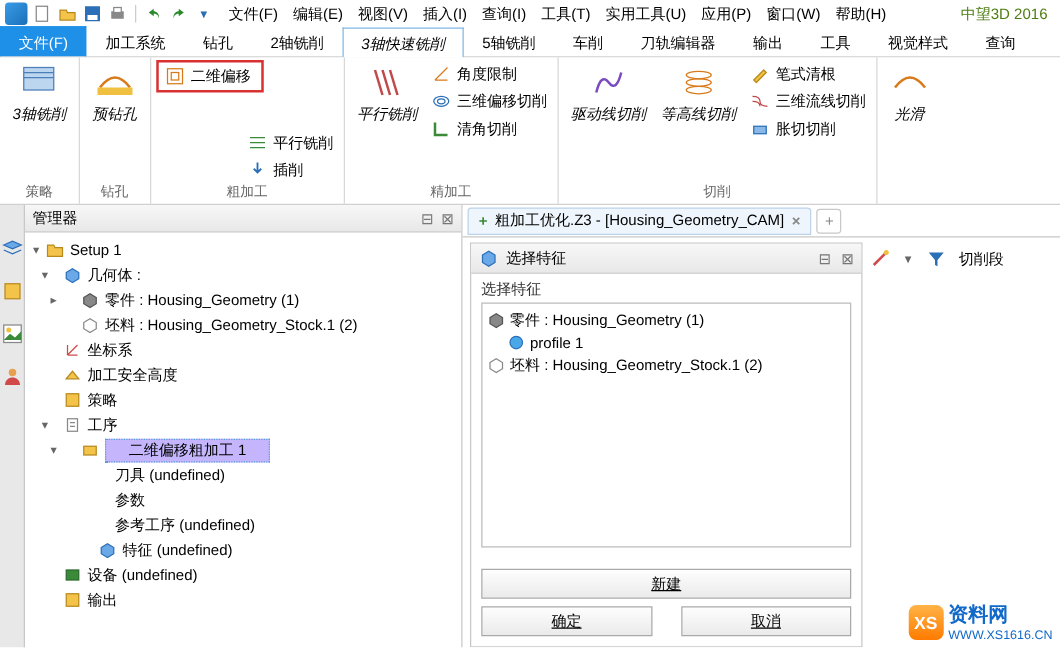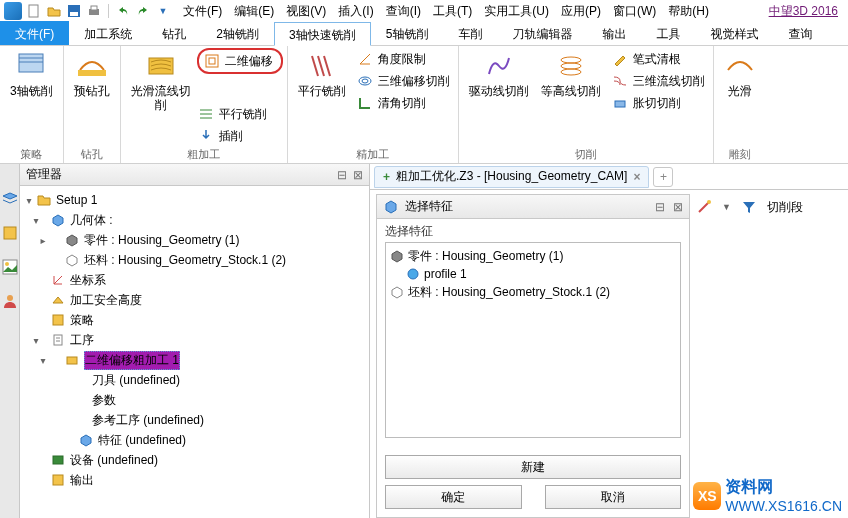--- a/index.html
+++ b/index.html
@@ -4,69 +4,69 @@
 <style>
 *{box-sizing:border-box;margin:0;padding:0;font-family:"Microsoft YaHei",SimSun,Arial,sans-serif;font-size:12px;}
 body{width:848px;height:518px;background:#fff;overflow:hidden;position:relative;}
 .menubar{height:22px;background:#fff;display:flex;align-items:center;padding:0 4px;gap:0;}
 .menubar .logo{width:18px;height:18px;background:linear-gradient(135deg,#3a9ce8,#1a6fb8);border-radius:3px;margin-right:4px;}
 .qat{display:flex;align-items:center;gap:4px;margin-right:6px;}
 .qat-btn{width:16px;height:16px;display:flex;align-items:center;justify-content:center;}
 .qat .sep{width:1px;height:14px;background:#ccc;margin:0 2px;}
 .menus{display:flex;align-items:center;}
 .menu-item{padding:0 6px;height:22px;line-height:22px;cursor:default;}
-.brand{margin-left:auto;padding-right:6px;color:#701a75;text-decoration:underline;}
+.brand{margin-left:auto;padding-right:6px;color:#4d7c0f;}
 .tabstrip{height:24px;background:#fff;display:flex;align-items:flex-end;border-bottom:1px solid #d0d0d0;}
 .tab{padding:0 14px;height:24px;line-height:24px;border:1px solid transparent;border-bottom:none;cursor:default;}
 .tab.active-file{background:#1e90e8;color:#fff;border-color:#1e90e8;}
-.tab.active-ctx{border:1px solid #7fb8e8;border-bottom:1px solid #fff;background:#fff;margin-bottom:-1px;}
+.tab.active-ctx{border:1px solid #7fb8e8;border-bottom:1px solid #fff;background:#fff;margin-bottom:-1px;font-style:italic;}
 .ribbon{height:118px;border-bottom:1px solid #d0d0d0;display:flex;background:#fff;}
 .rgroup{display:flex;flex-direction:column;border-right:1px solid #d8d8d8;padding:2px 4px 0;}
 .rgroup .body{flex:1;display:flex;align-items:flex-start;}
 .rgroup .label{text-align:center;font-size:11px;color:#666;height:16px;line-height:14px;}
 .bigbtn{display:flex;flex-direction:column;align-items:center;justify-content:flex-start;padding:2px 6px;gap:2px;cursor:default;}
 .bigbtn .ico{width:32px;height:32px;display:flex;align-items:center;justify-content:center;}
-.bigbtn .txt{text-align:center;line-height:14px;max-width:60px;}
+.bigbtn .txt{text-align:left;line-height:14px;max-width:60px;font-style:italic;}
 .smallrow{display:flex;align-items:center;gap:4px;padding:1px 4px;cursor:default;height:22px;}
 .smallrow .ico{width:18px;height:18px;display:flex;align-items:center;justify-content:center;}
 .stackcol{display:flex;flex-direction:column;}
 .highlight{border:2px solid #d93030;padding:0 4px 0 0;}
 .content{display:flex;height:calc(518px - 22px - 24px - 118px);}
 .leftdock{width:20px;background:#e8e8e8;border-right:1px solid #c8c8c8;display:flex;flex-direction:column;align-items:center;padding-top:26px;gap:16px;}
 .leftdock .dockico{width:18px;height:18px;}
 .manager{width:350px;border-right:1px solid #c8c8c8;display:flex;flex-direction:column;}
 .panel-title{height:22px;background:linear-gradient(#f7f7f7,#e8e8e8);border-bottom:1px solid #c8c8c8;display:flex;align-items:center;padding:0 6px;gap:6px;}
 .panel-title .ctrls{margin-left:auto;display:flex;gap:6px;color:#777;}
 .tree{flex:1;overflow:auto;padding:4px 2px;}
 .trow{display:flex;align-items:center;height:20px;white-space:nowrap;cursor:default;}
 .trow .tw{display:inline-block;text-align:center;color:#666;font-size:10px;cursor:default;}
 .trow .ico{width:16px;height:16px;margin-right:4px;display:inline-flex;align-items:center;justify-content:center;}
-.trow.sel .lbl{background:#a21caf;border:1px dotted #5a9ed8;padding:0 0;}
+.trow.sel .lbl{background:#c4b5fd;border:1px dotted #5a9ed8;padding:0 18px;}
 .rightarea{flex:1;display:flex;flex-direction:column;overflow:hidden;}
 .doc-tabs{height:26px;display:flex;align-items:center;border-bottom:1px solid #c8c8c8;padding-left:4px;gap:4px;}
 .doc-tab{display:flex;align-items:center;gap:6px;padding:0 8px;height:22px;border:1px solid #bcd3ea;background:#eef5fc;border-radius:3px 3px 0 0;}
 .doc-tab .x{color:#888;font-weight:bold;}
 .addtab{width:20px;height:20px;border:1px solid #c8c8c8;display:flex;align-items:center;justify-content:center;color:#888;border-radius:3px;}
 .workarea{flex:1;display:flex;overflow:hidden;}
 .dialog{width:314px;margin:4px 0 0 6px;display:flex;flex-direction:column;border:1px solid #c8c8c8;background:#fff;}
 .dlg-title{height:24px;background:linear-gradient(#f7f7f7,#e8e8e8);display:flex;align-items:center;padding:0 6px;gap:6px;border-bottom:1px solid #c8c8c8;}
 .dlg-title .ctrls{margin-left:auto;display:flex;gap:8px;color:#777;}
 .fieldset-lbl{padding:4px 8px 2px;color:#333;}
 .featbox{margin:0 8px;border:1px solid #bcbcbc;height:196px;padding:4px;overflow:auto;background:#fff;}
 .featrow{display:flex;align-items:center;height:18px;gap:4px;}
 .dlg-buttons{display:flex;flex-direction:column;gap:6px;padding:8px;margin-top:auto;}
-.btnw{height:24px;border:1px solid #a9a9a9;background:linear-gradient(#fefefe,#eaeaea);display:flex;align-items:center;justify-content:center;cursor:default;}
+.btnw{height:24px;border:1px solid #a9a9a9;background:linear-gradient(#fefefe,#eaeaea);display:flex;align-items:center;justify-content:center;cursor:default;text-decoration:underline;}
 .btnrow{display:flex;gap:23px;}
 .btnrow .btnw{flex:1;}
 .sidepane{flex:1;padding:6px 6px 0;display:flex;flex-direction:column;position:relative;}
 .sidetools{display:flex;align-items:center;gap:10px;height:22px;}
 .wm{position:absolute;right:6px;bottom:4px;display:flex;align-items:center;gap:4px;}
 .wm .badge{width:28px;height:28px;border-radius:6px;background:linear-gradient(#ffb347,#ff7b00);display:flex;align-items:center;justify-content:center;color:#fff;font-weight:bold;font-size:14px;}
 .wm .t1{font-size:16px;font-weight:bold;color:#1169c9;}
-.wm .t2{font-size:14px;color:#1169c9;}
+.wm .t2{font-size:10px;color:#1169c9;}
 svg{display:block;}
 </style>
 </head>
 <body>
 
 <div class="menubar">
   <div class="logo"></div>
   <div class="qat">
     <span class="qat-btn">
         <svg width="14" height="14">
@@ -160,30 +160,21 @@
             </svg>
           </span>
         <span class="txt">预钻孔</span>
       </div>
     </div>
     <div class="label">钻孔</div>
   </div>
 
   <div class="rgroup">
     <div class="body">
-      <div class="bigbtn">
-        <span class="ico">
-            <svg width="32" height="32">
-              <rect x="4" y="8" width="24" height="16" fill="#f0c040" stroke="#b88a1e"></rect>
-              <path d="M6 12 Q16 8 26 12 M6 16 Q16 12 26 16 M6 20 Q16 16 26 20" fill="none" stroke="#b88a1e"></path>
-            </svg>
-          </span>
-        <span class="txt">光滑流线切削</span>
-      </div>
-      <div class="stackcol highlight" style="align-self:flex-start;border-radius:12px;">
+      <div class="stackcol highlight" style="align-self:flex-start;">
         <div class="smallrow">
           <span class="ico">
               <svg width="16" height="16">
                 <rect x="2" y="2" width="12" height="12" fill="none" stroke="#d97a1a"></rect>
                 <rect x="5" y="5" width="6" height="6" fill="none" stroke="#d97a1a"></rect>
               </svg>
             </span>
           <span>二维偏移</span>
         </div>
       </div>
@@ -316,21 +307,20 @@
     <div class="body">
       <div class="bigbtn">
         <span class="ico">
             <svg width="32" height="32">
               <path d="M4 20 Q16 4 28 20" fill="none" stroke="#d97a1a" stroke-width="2"></path>
             </svg>
           </span>
         <span class="txt">光滑</span>
       </div>
     </div>
-    <div class="label">雕刻</div>
   </div>
 </div>
 
 <div class="content">
 
   <div class="leftdock">
     <div class="dockico">
         <svg width="18" height="18">
           <path d="M2 6l7-3 7 3-7 3z" fill="#6aa8e8" stroke="#2a6fb8"></path>
           <path d="M2 10l7 3 7-3" fill="none" stroke="#2a6fb8"></path>

